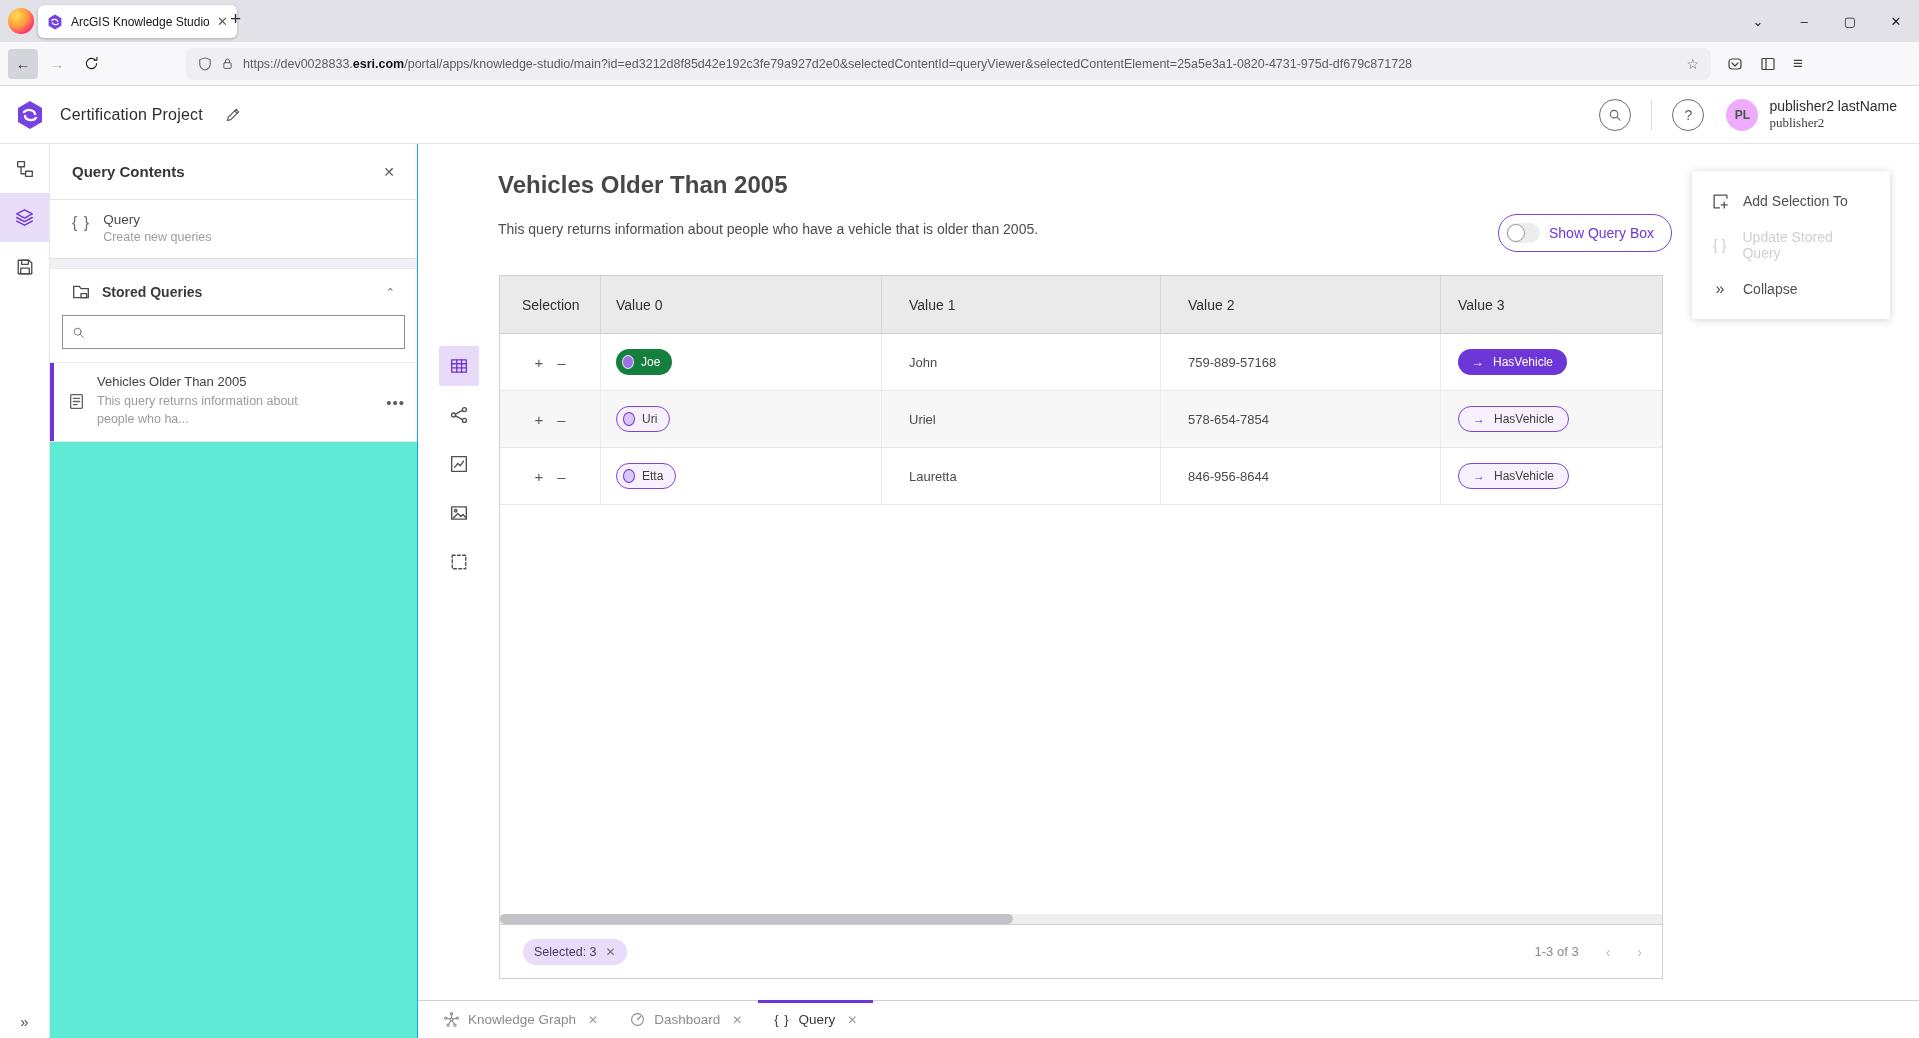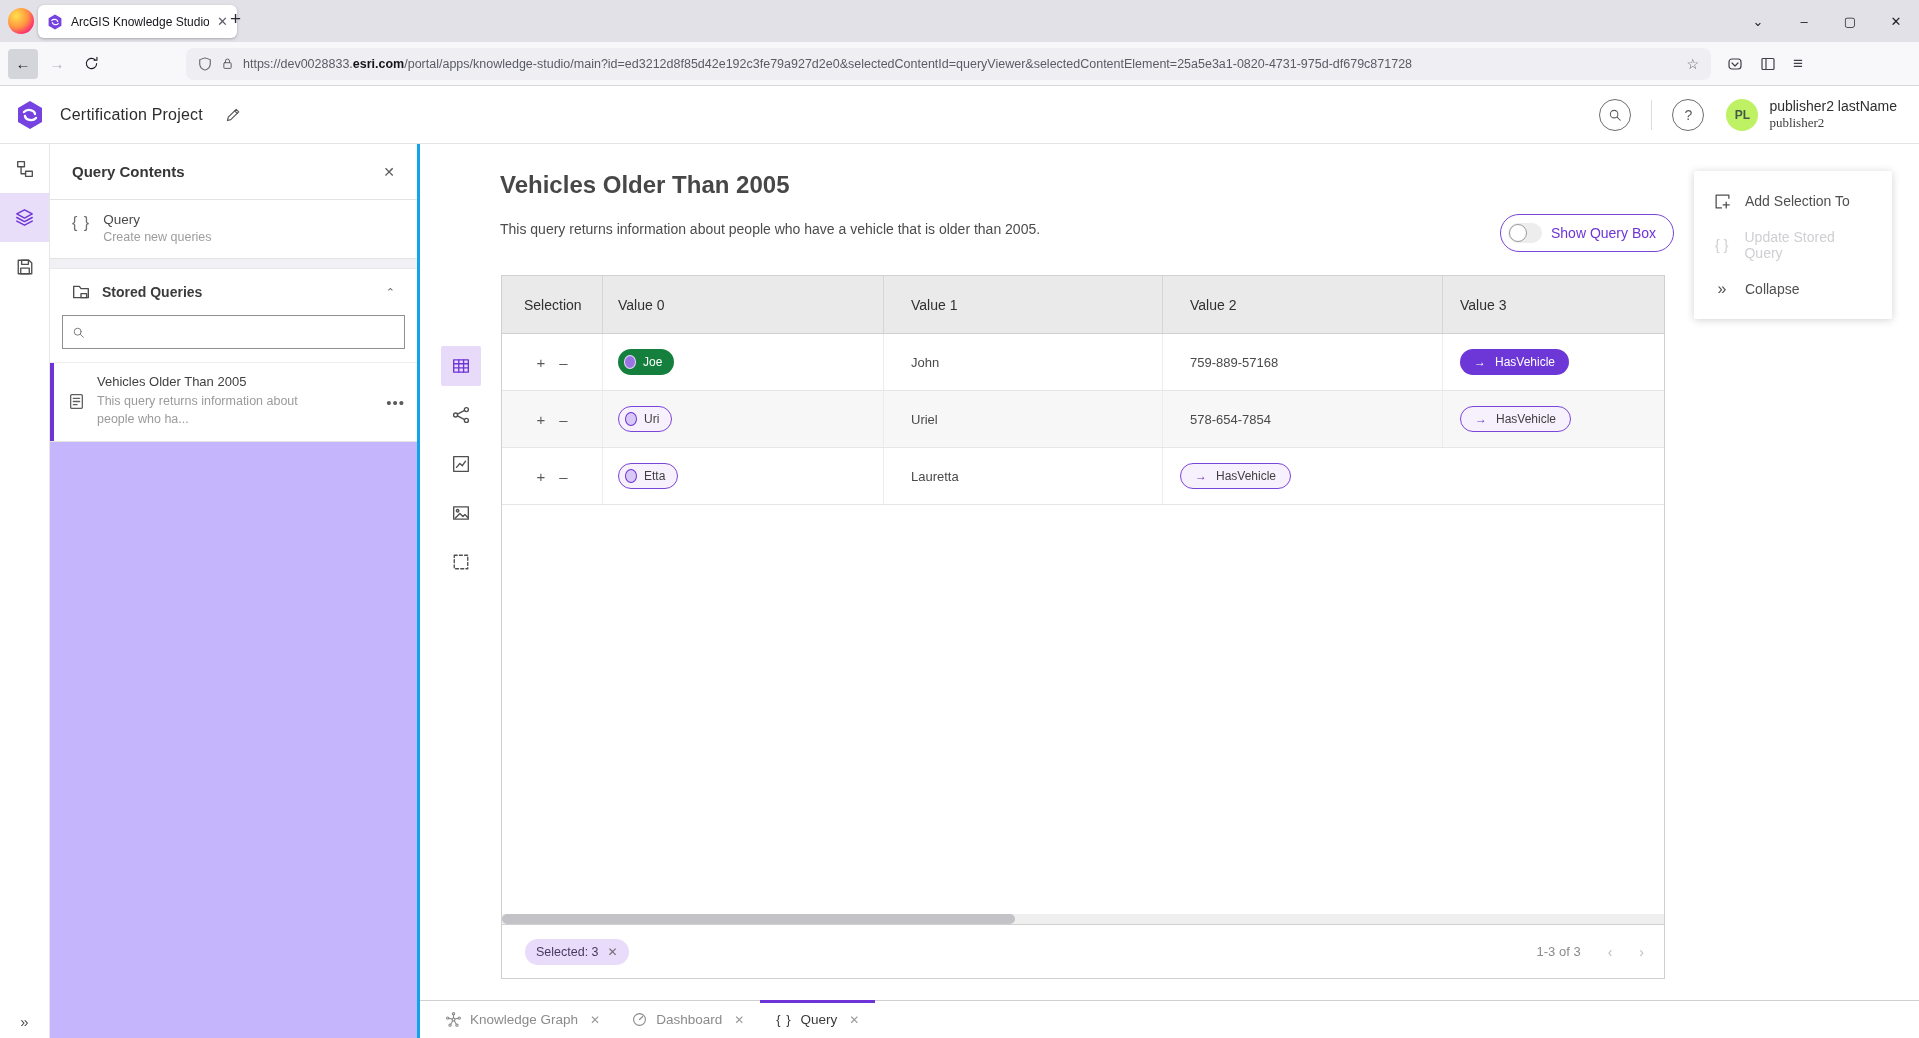--- a/index.html
+++ b/index.html
@@ -31,35 +31,35 @@
   .nav-right{display:flex;align-items:center;gap:17px;margin-left:16px;color:#3f3f46;}
 
   
   .appbar{height:57px;border-bottom:1px solid #e4e4e4;display:flex;align-items:center;padding:0 22px 0 15px;}
   .appttl{margin-left:15px;font-size:16px;color:#2d2d2d;letter-spacing:.2px;}
   .appbar .pencil{margin-left:22px;color:#565656;}
   .appbar-right{margin-left:auto;display:flex;align-items:center;}
   .cbtn{width:30px;height:30px;border:1px solid #6e6e6e;border-radius:50%;display:flex;align-items:center;
     justify-content:center;color:#5c5c5c;font-size:14px;}
   .vdiv{width:1px;height:30px;background:#dcdcdc;margin:0 20px;}
-  .avatar{width:32px;height:32px;border-radius:50%;background:#bef264;display:flex;align-items:center;
+  .avatar{width:32px;height:32px;border-radius:50%;background:#f0abfc;display:flex;align-items:center;
     justify-content:center;font-size:12px;font-weight:700;color:#45584a;margin-left:22px;}
   .uname{margin-left:11px;line-height:1.25;}
   .uname .l1{font-size:14px;color:#2f2f2f;}
   .uname .l2{font-size:13px;color:#3d3d3d;font-family:Liberation Serif, serif;}
 
   
   .workspace{display:flex;height:894px;}
   .rail{width:49px;border-right:1px solid #e6e6e6;display:flex;flex-direction:column;align-items:center;position:relative;}
   .rail-item{width:49px;height:49px;display:flex;align-items:center;justify-content:center;color:#4f4f4f;}
   .rail-item.active{background:#e9def9;color:#6e34d7;}
   .rail-expand{position:absolute;bottom:8px;left:0;width:49px;text-align:center;font-size:15px;color:#4f4f4f;}
 
   
-  .spanel{width:367px;border-right:3px solid #0ea5e9;background:#c4b5fd;display:flex;flex-direction:column;}
+  .spanel{width:367px;border-right:1px solid #0ea5e9;background:#5eead4;display:flex;flex-direction:column;}
   .sp-head{height:55px;background:#fff;border-bottom:1px solid #e3e3e3;display:flex;align-items:center;padding:0 22px;}
   .sp-head .t{font-size:15px;font-weight:700;color:#363636;}
   .xbtn{margin-left:auto;color:#5d5d5d;font-size:14px;}
   .q-item{background:#fff;border-bottom:1px solid #e3e3e3;padding:12px 22px 14px;display:flex;gap:13px;}
   .braces{font-size:16px;color:#6f6f6f;margin-top:2px;letter-spacing:1px;}
   .q-item .t{font-size:13.5px;color:#4a4a4a;margin-bottom:3px;}
   .q-item .s{font-size:12.5px;color:#9d9d9d;}
   .sp-gap{height:9px;background:#f1f0f4;border-bottom:1px solid #e9e9ec;}
   .stored{background:#fff;flex:0 0 auto;}
   .st-head{display:flex;align-items:center;gap:12px;padding:14px 22px 8px;color:#4c4c4c;}
@@ -409,20 +409,21 @@
               <span class="pm">+</span>
               <span class="pm">–</span>
             </div>
             <div class="col c1">
                 <span class="chip line">
                   <span class="dot"></span>
                   <span>Etta</span>
                 </span>
               </div>
             <div class="col c2">Lauretta</div>
+            <div class="col c3">846-956-8644</div>
             <div class="col c4">
                 <span class="rchip line">
                   <span class="arr">→</span>
                   <span>HasVehicle</span>
                 </span>
               </div>
           </div>
 
           <div class="tbodyfill"></div>
           <div class="tscroll">

